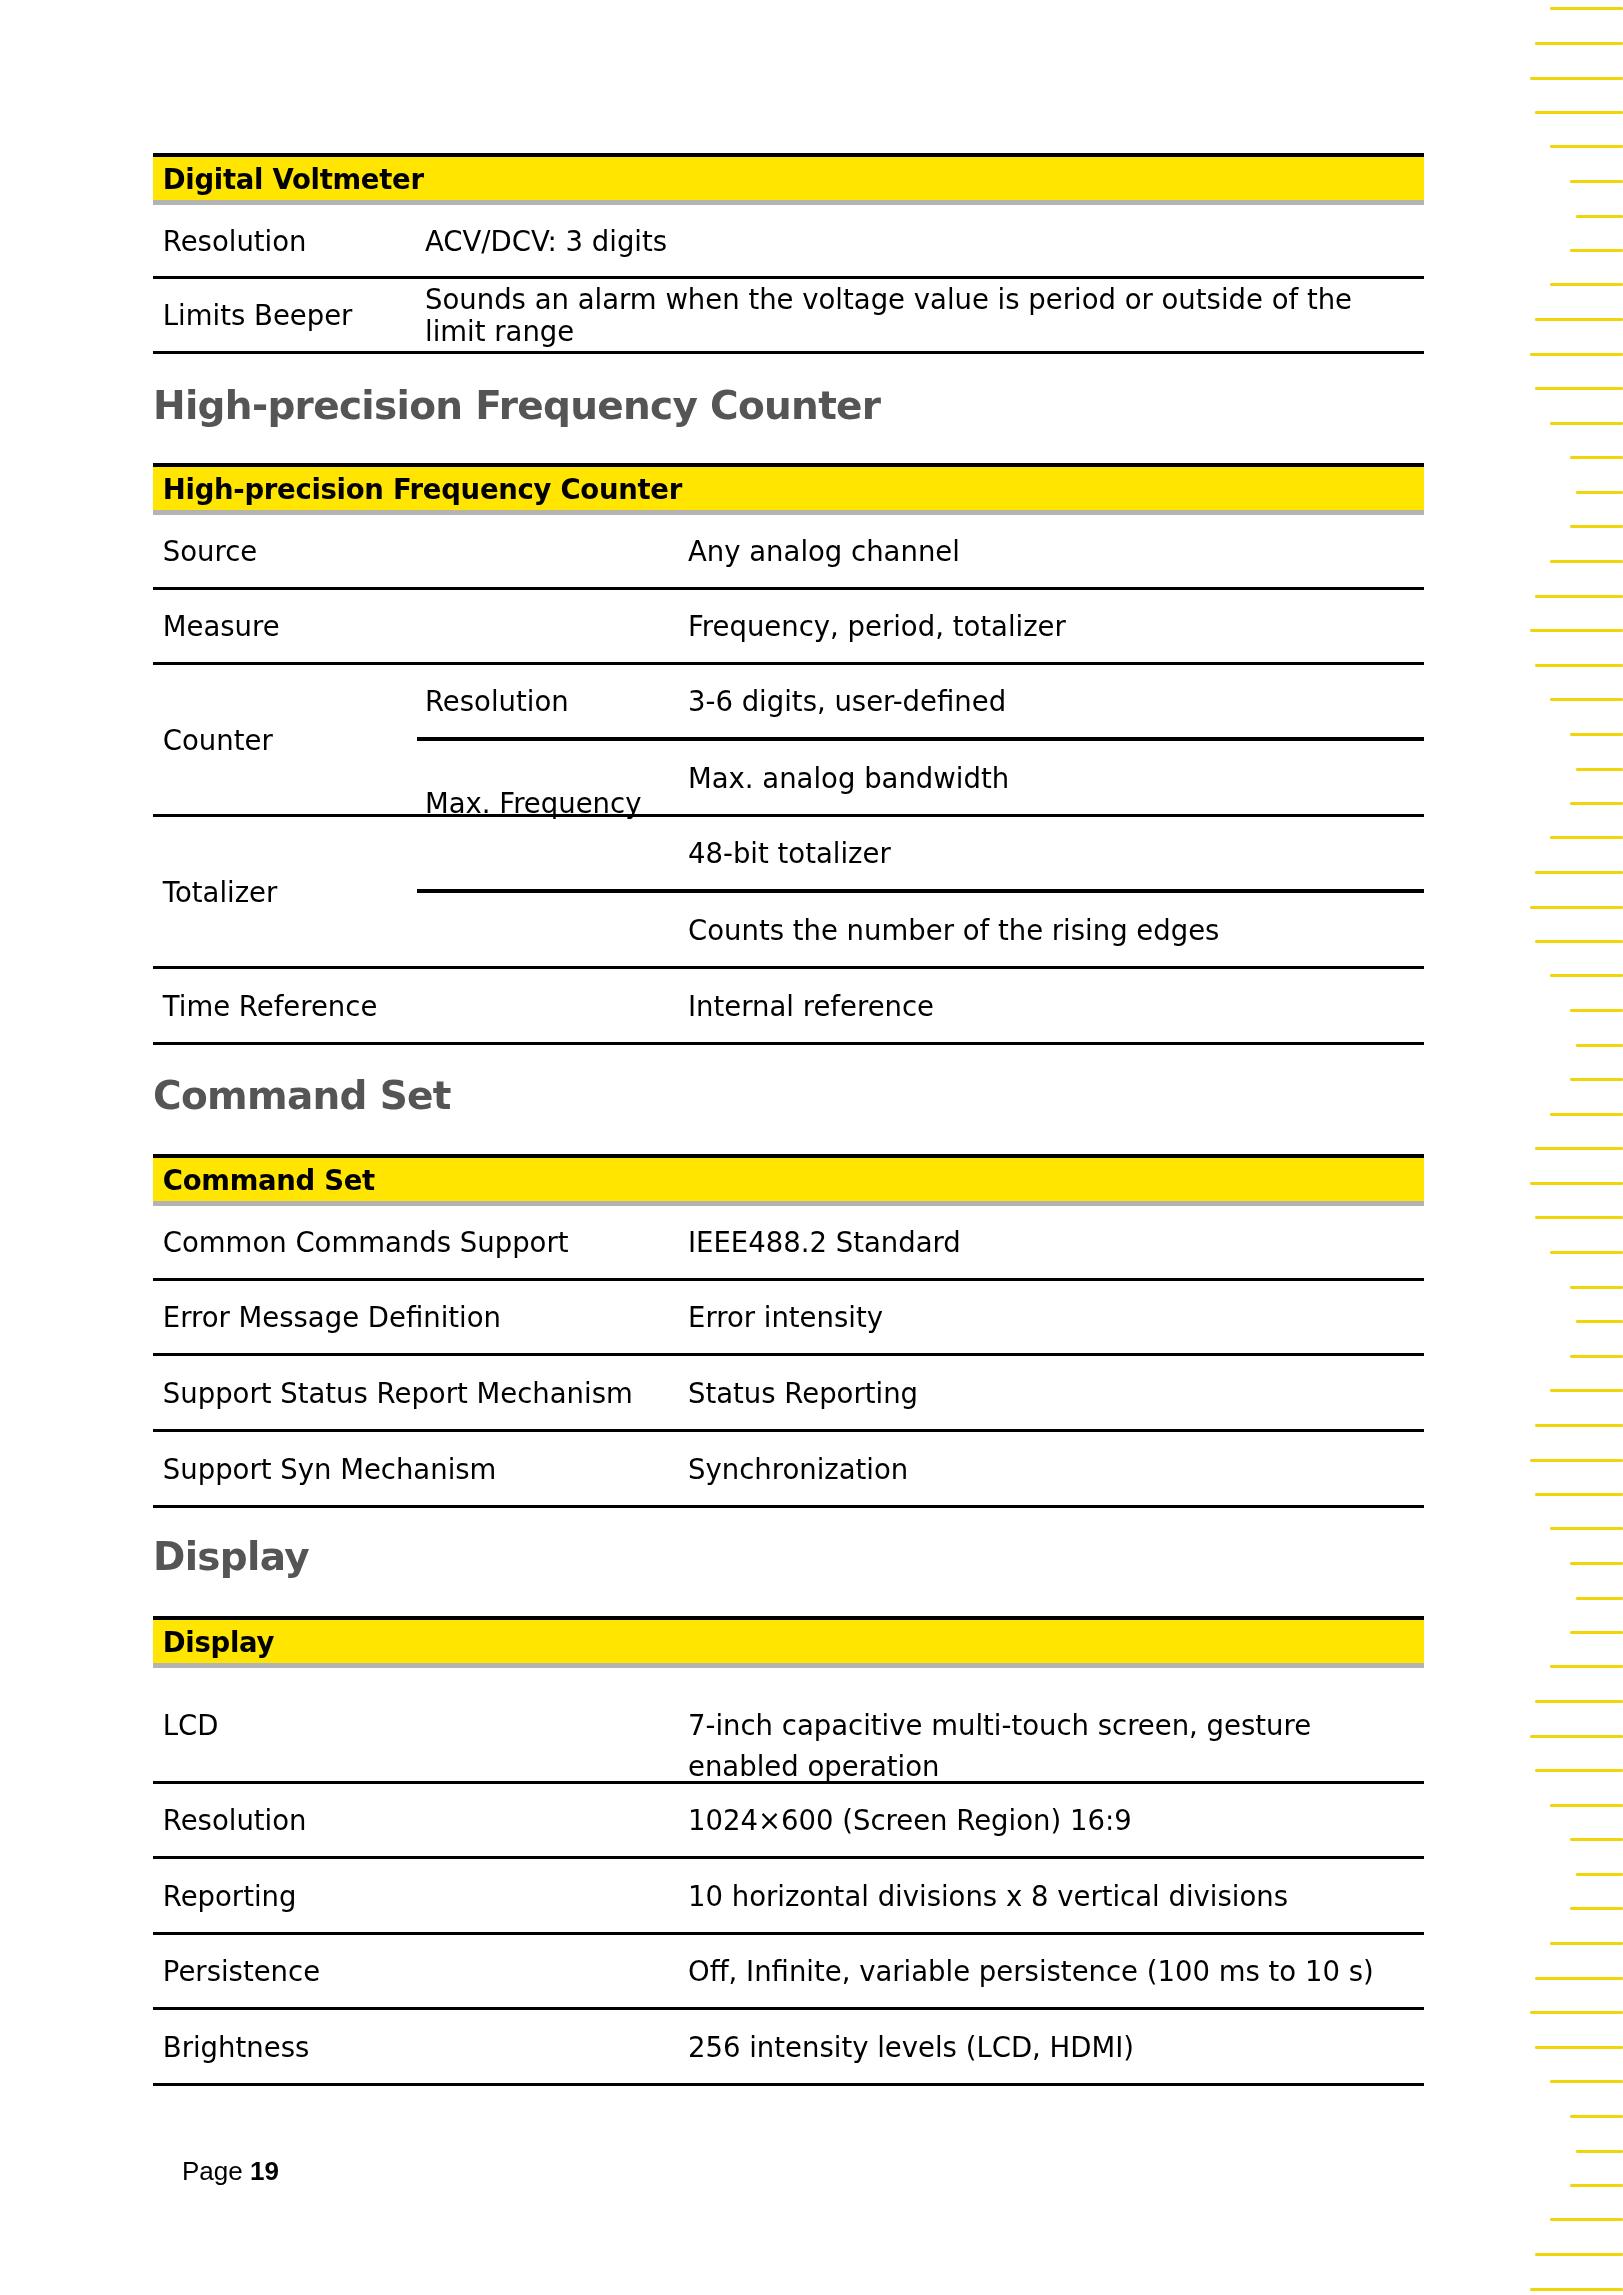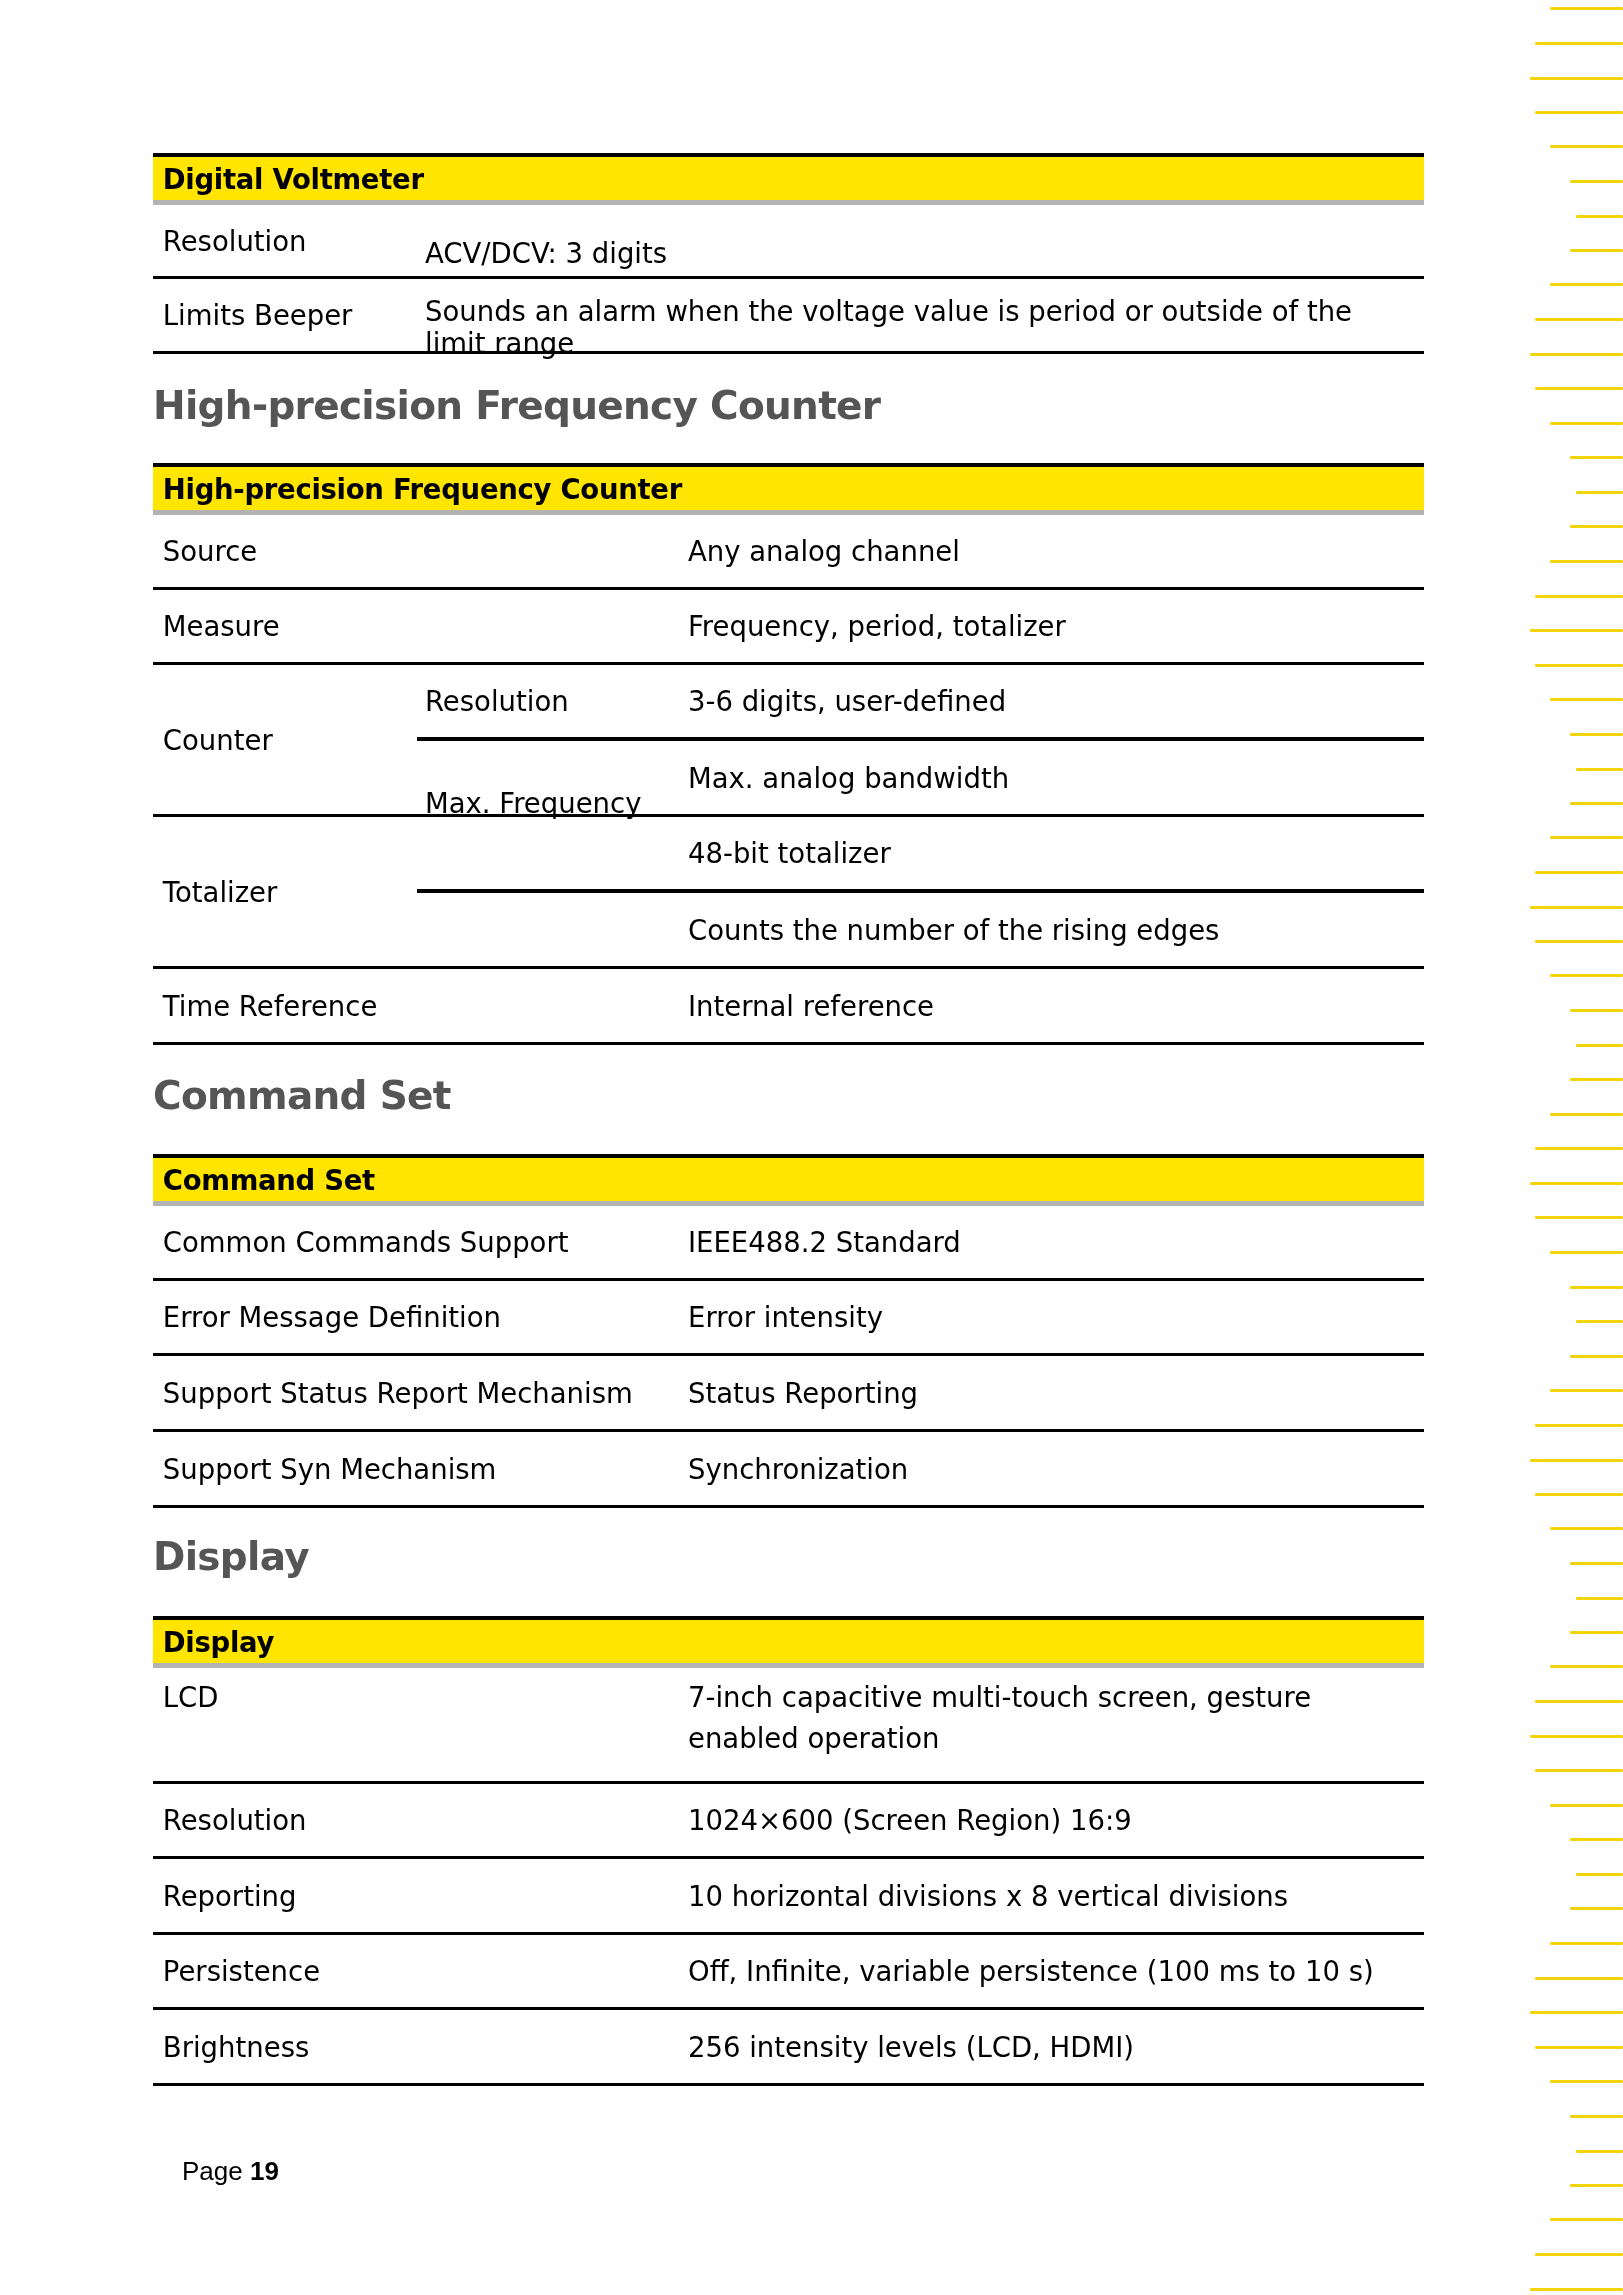--- a/index.html
+++ b/index.html
@@ -12,23 +12,23 @@
              line-height:46px; letter-spacing:-0.7px; }
   .tbl { position:absolute; left:153px; width:1271px; }
   .tbl-head { border-top:4.6px solid #000; background:#ffe500; height:43px; border-bottom:5.9px solid #b3b3b3;
               display:flex; align-items:center; }
   .tbl-head span { font-weight:bold; font-size:27.5px; padding-left:9.8px; letter-spacing:-0.3px; }
   .row { position:relative; border-bottom:3.9px solid #000; font-size:27.5px; }
   .cell { position:absolute; top:0; height:100%; display:flex; align-items:center; }
   .c1 { left:9.8px; }
   .c2 { left:272px; }
   .c3 { left:535px; right:13px; }
-  .c2w { left:272px; right:19px;margin-top:12px; }
+  .c2w { left:272px; right:19px; }
   .sub-line { position:absolute; left:264px; right:0; height:3.9px; background:#000; }
-  .multiline { line-height:41px; padding-top:9px; align-items:flex-start; }
+  .multiline { line-height:41px; padding-top:9px; align-items:flex-start;margin-top:28px; }
   .page-label { position:absolute; left:182px; top:2156px; font-family:"Liberation Sans", sans-serif;
                 font-size:26px; }
   .page-label b { font-weight:bold; }
 </style>
 </head>
 <body>
 
 <div class="deco" id="deco">
     <div class="deco-line" style="top: 7.2px; left: 1550px;"></div>
     <div class="deco-line" style="top: 42px; left: 1535px;"></div>

